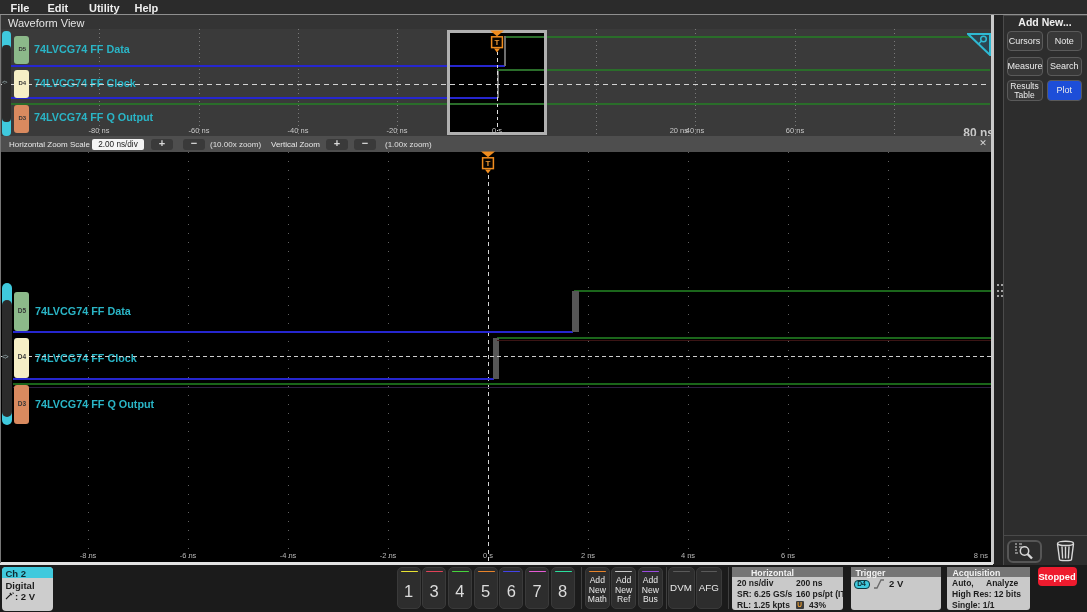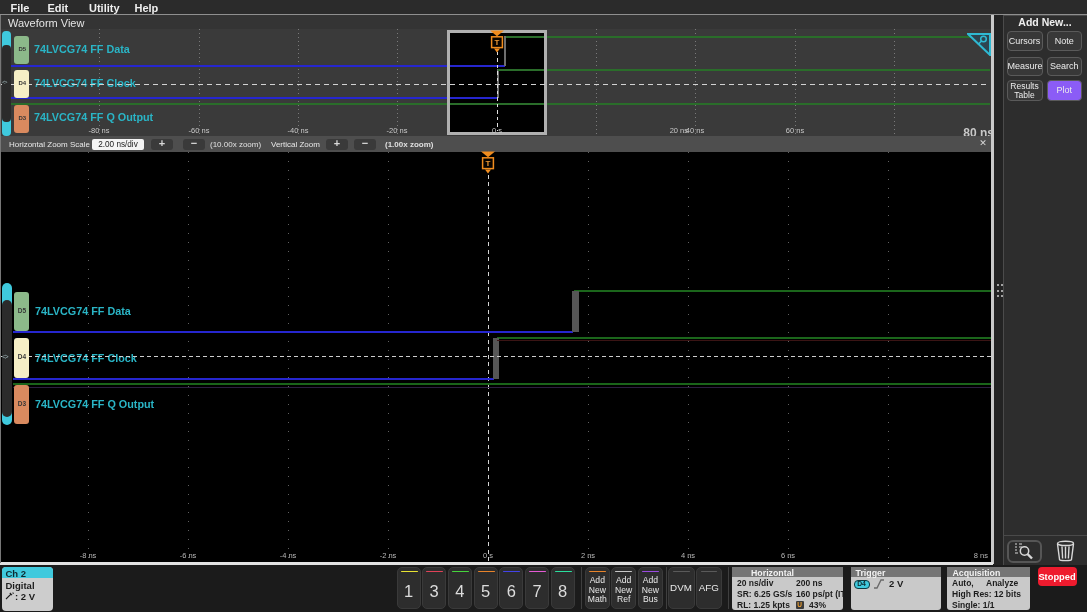--- a/index.html
+++ b/index.html
@@ -78,21 +78,21 @@
 <div class="abs" style="left:151px;top:139px;width:22px;height:10.5px;background:#3a3a3a;border-radius:3px;"></div>
 <div class="t" style="left:62px;top:137.2px;width:200px;text-align:center;font-size:11px;color:#d8d8d8;font-weight:bold;">+</div>
 <div class="abs" style="left:183px;top:139px;width:22px;height:10.5px;background:#3a3a3a;border-radius:3px;"></div>
 <div class="t" style="left:94px;top:137.2px;width:200px;text-align:center;font-size:11px;color:#d8d8d8;font-weight:bold;">−</div>
 <div class="t" style="left:210px;top:140px;font-size:8px;color:#e0e0e0;font-weight:normal;">(10.00x zoom)</div>
 <div class="t" style="left:271px;top:140px;font-size:8px;color:#e8e8e8;font-weight:normal;">Vertical Zoom</div>
 <div class="abs" style="left:326px;top:139px;width:22px;height:10.5px;background:#3a3a3a;border-radius:3px;"></div>
 <div class="t" style="left:237px;top:137.2px;width:200px;text-align:center;font-size:11px;color:#d8d8d8;font-weight:bold;">+</div>
 <div class="abs" style="left:354px;top:139px;width:22px;height:10.5px;background:#3a3a3a;border-radius:3px;"></div>
 <div class="t" style="left:265px;top:137.2px;width:200px;text-align:center;font-size:11px;color:#d8d8d8;font-weight:bold;">−</div>
-<div class="t" style="left:385px;top:140px;font-size:8px;color:#e0e0e0;font-weight:bold;">(1.00x zoom)</div>
+<div class="t" style="left:385px;top:140px;font-size:8px;color:#e0e0e0;font-weight:normal;">(1.00x zoom)</div>
 <div class="t" style="left:883px;top:138px;width:200px;text-align:center;font-size:9px;color:#d8d8d8;font-weight:normal;">✕</div>
 <div class="abs" style="left:0px;top:152px;width:993px;height:410px;background:#000;"></div>
 <div class="abs" style="left:88px;top:152px;width:1px;height:410px;background-image:repeating-linear-gradient(180deg,#606060 0 1.2px,transparent 1.2px 9px);"></div>
 <div class="abs" style="left:188px;top:152px;width:1px;height:410px;background-image:repeating-linear-gradient(180deg,#606060 0 1.2px,transparent 1.2px 9px);"></div>
 <div class="abs" style="left:288px;top:152px;width:1px;height:410px;background-image:repeating-linear-gradient(180deg,#606060 0 1.2px,transparent 1.2px 9px);"></div>
 <div class="abs" style="left:388px;top:152px;width:1px;height:410px;background-image:repeating-linear-gradient(180deg,#606060 0 1.2px,transparent 1.2px 9px);"></div>
 <div class="abs" style="left:588px;top:152px;width:1px;height:410px;background-image:repeating-linear-gradient(180deg,#606060 0 1.2px,transparent 1.2px 9px);"></div>
 <div class="abs" style="left:688px;top:152px;width:1px;height:410px;background-image:repeating-linear-gradient(180deg,#606060 0 1.2px,transparent 1.2px 9px);"></div>
 <div class="abs" style="left:788px;top:152px;width:1px;height:410px;background-image:repeating-linear-gradient(180deg,#606060 0 1.2px,transparent 1.2px 9px);"></div>
 <div class="abs" style="left:888px;top:152px;width:1px;height:410px;background-image:repeating-linear-gradient(180deg,#606060 0 1.2px,transparent 1.2px 9px);"></div>
@@ -141,21 +141,21 @@
 <div class="abs" style="left:1000.5px;top:289.5px;width:2px;height:2px;background:#cfcfcf;border-radius:1px;"></div>
 <div class="abs" style="left:996.5px;top:295px;width:2px;height:2px;background:#cfcfcf;border-radius:1px;"></div>
 <div class="abs" style="left:1000.5px;top:295px;width:2px;height:2px;background:#cfcfcf;border-radius:1px;"></div>
 <div class="abs" style="left:1003px;top:15px;width:84px;height:550px;background:#2d2d2d;border-left:1px solid #4b4b4b;border-top:1px solid #4b4b4b;box-sizing:border-box;"></div>
 <div class="t" style="left:945px;top:15.5px;width:200px;text-align:center;font-size:10.5px;color:#f0f0f0;font-weight:bold;">Add New...</div>
 <div class="abs" style="left:1006.5px;top:30.5px;width:36px;height:20px;background:#383838;border:1px solid #5a5a5a;border-radius:4px;box-sizing:border-box;color:#ececec;font-size:9px;text-align:center;line-height:18px;padding-top:0px;">Cursors</div>
 <div class="abs" style="left:1046.5px;top:30.5px;width:35.5px;height:20px;background:#383838;border:1px solid #5a5a5a;border-radius:4px;box-sizing:border-box;color:#ececec;font-size:9px;text-align:center;line-height:18px;padding-top:0px;">Note</div>
 <div class="abs" style="left:1006.5px;top:56.5px;width:36px;height:19.5px;background:#383838;border:1px solid #5a5a5a;border-radius:4px;box-sizing:border-box;color:#ececec;font-size:9px;text-align:center;line-height:17.5px;padding-top:0px;">Measure</div>
 <div class="abs" style="left:1046.5px;top:56.5px;width:35.5px;height:19.5px;background:#383838;border:1px solid #5a5a5a;border-radius:4px;box-sizing:border-box;color:#ececec;font-size:9px;text-align:center;line-height:17.5px;padding-top:0px;">Search</div>
 <div class="abs" style="left:1006.5px;top:80px;width:36px;height:20.5px;background:#383838;border:1px solid #5a5a5a;border-radius:4px;box-sizing:border-box;color:#ececec;font-size:8.5px;text-align:center;line-height:9px;padding-top:1px;">Results<br>Table</div>
-<div class="abs" style="left:1046.5px;top:80px;width:35.5px;height:20.5px;background:#8b5cf6;border:1px solid #5a5a5a;border-radius:4px;box-sizing:border-box;color:#ececec;font-size:9px;text-align:center;line-height:18.5px;padding-top:0px;">Plot</div>
+<div class="abs" style="left:1046.5px;top:80px;width:35.5px;height:20.5px;background:#1d4ed8;border:1px solid #5a5a5a;border-radius:4px;box-sizing:border-box;color:#ececec;font-size:9px;text-align:center;line-height:18.5px;padding-top:0px;">Plot</div>
 <div class="abs" style="left:1003px;top:534.5px;width:84px;height:1px;background:#4a4a4a;"></div>
 <div class="abs" style="left:1007px;top:539.5px;width:35px;height:23px;border:2px solid #565656;border-radius:6px;box-sizing:border-box;background:#2d2d2d;"></div>
 <svg class="abs" style="left:1014px;top:542px;" width="22" height="18" viewBox="0 0 22 18">
 <g stroke="#d8d8d8" stroke-width="1">
 <line x1="1" y1="2" x2="3" y2="2"></line>
         <line x1="5" y1="2" x2="8" y2="2"></line>
 <line x1="1" y1="5" x2="3" y2="5"></line>
         <line x1="5" y1="5" x2="8" y2="5"></line>
 <line x1="1" y1="8" x2="3" y2="8"></line>
 <line x1="1" y1="11" x2="4" y2="11"></line>

